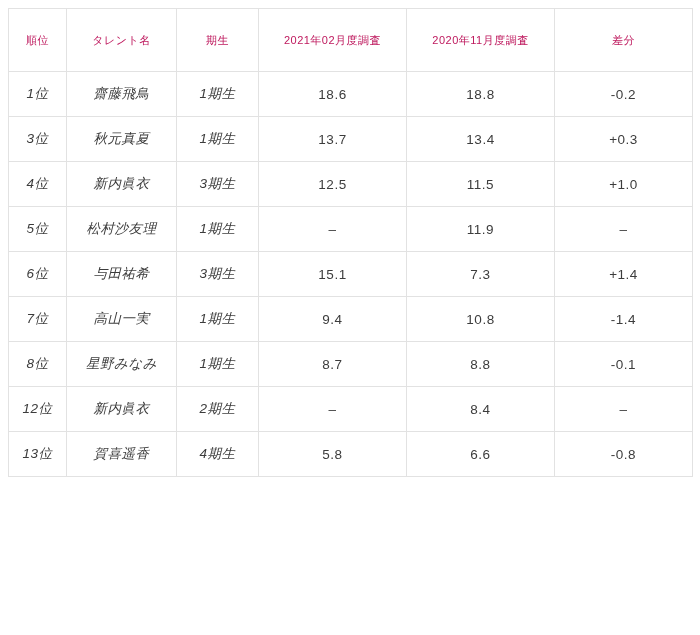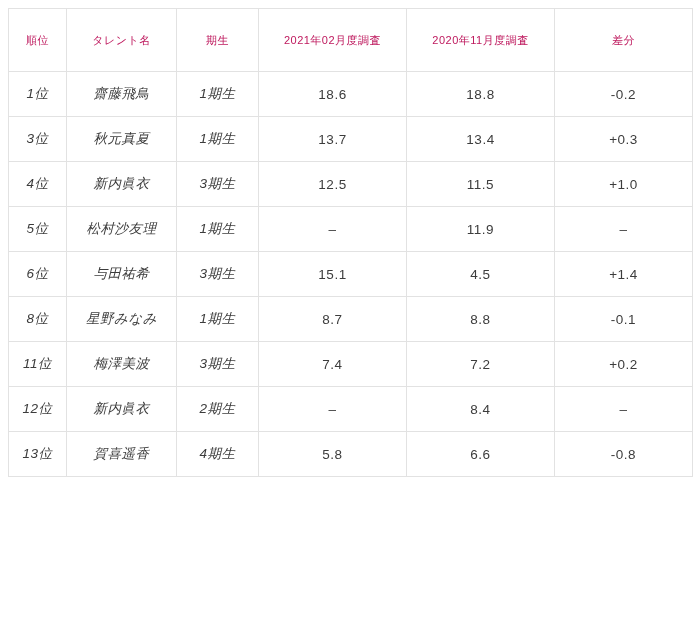--- a/index.html
+++ b/index.html
@@ -116,38 +116,38 @@
         <td class="gen">1期生</td>
         <td class="num dash">–</td>
         <td class="num">11.9</td>
         <td class="num dash">–</td>
       </tr>
       <tr>
         <td class="rank">6位</td>
         <td class="name">与田祐希</td>
         <td class="gen">3期生</td>
         <td class="num">15.1</td>
-        <td class="num">4.5</td>
+        <td class="num">7.3</td>
         <td class="num">+1.4</td>
+      </tr>
+      <tr>
+        <td class="rank">7位</td>
+        <td class="name">高山一実</td>
+        <td class="gen">1期生</td>
+        <td class="num">9.4</td>
+        <td class="num">10.8</td>
+        <td class="num">-1.4</td>
       </tr>
       <tr>
         <td class="rank">8位</td>
         <td class="name">星野みなみ</td>
         <td class="gen">1期生</td>
         <td class="num">8.7</td>
         <td class="num">8.8</td>
         <td class="num">-0.1</td>
-      </tr>
-      <tr>
-        <td class="rank">11位</td>
-        <td class="name">梅澤美波</td>
-        <td class="gen">3期生</td>
-        <td class="num">7.4</td>
-        <td class="num">7.2</td>
-        <td class="num">+0.2</td>
       </tr>
       <tr>
         <td class="rank">12位</td>
         <td class="name">新内眞衣</td>
         <td class="gen">2期生</td>
         <td class="num dash">–</td>
         <td class="num">8.4</td>
         <td class="num dash">–</td>
       </tr>
       <tr>

